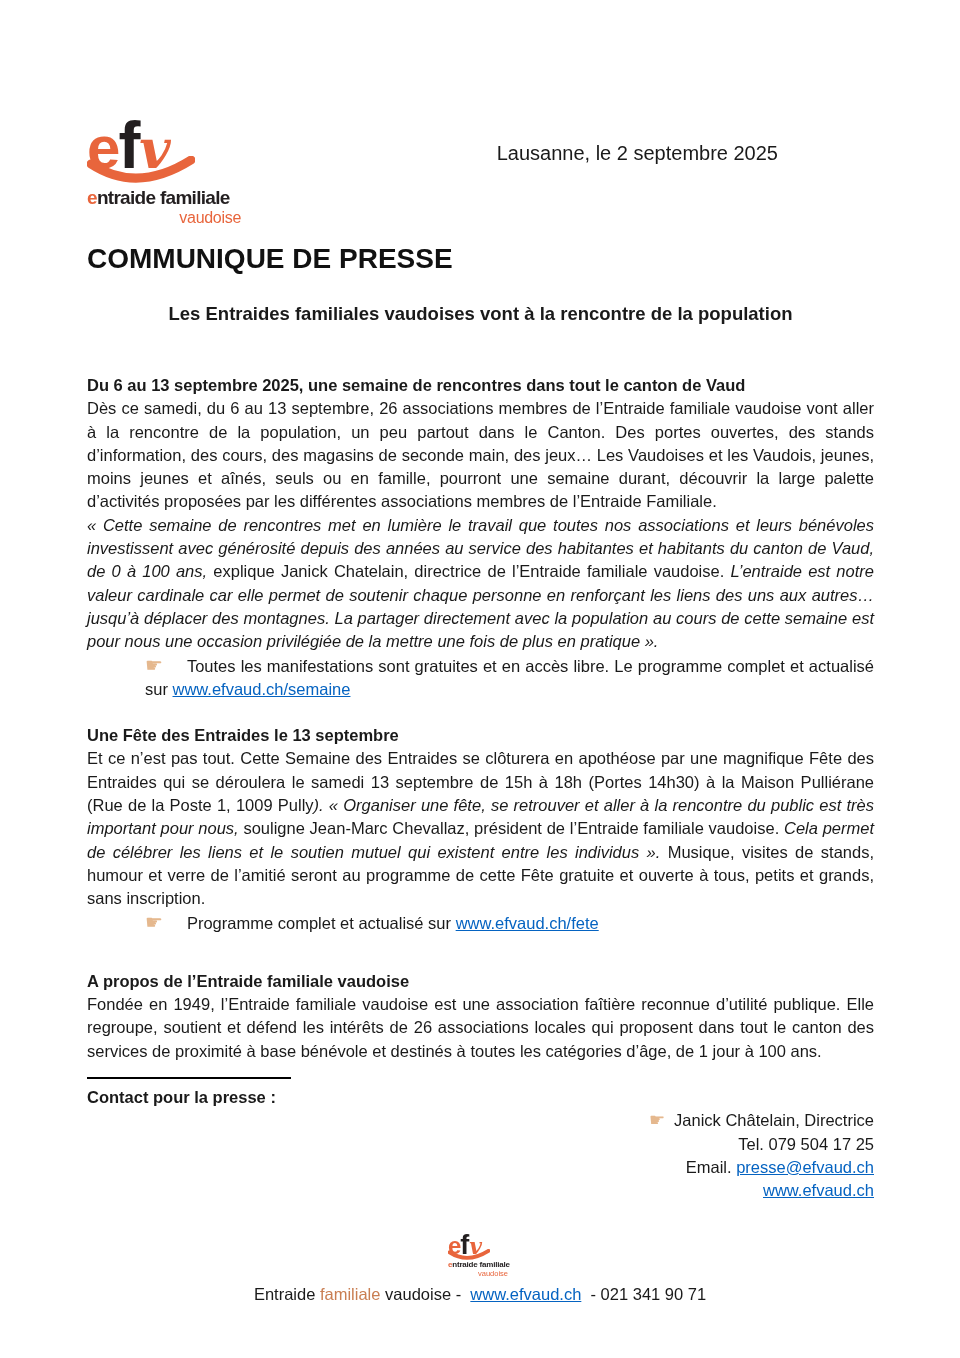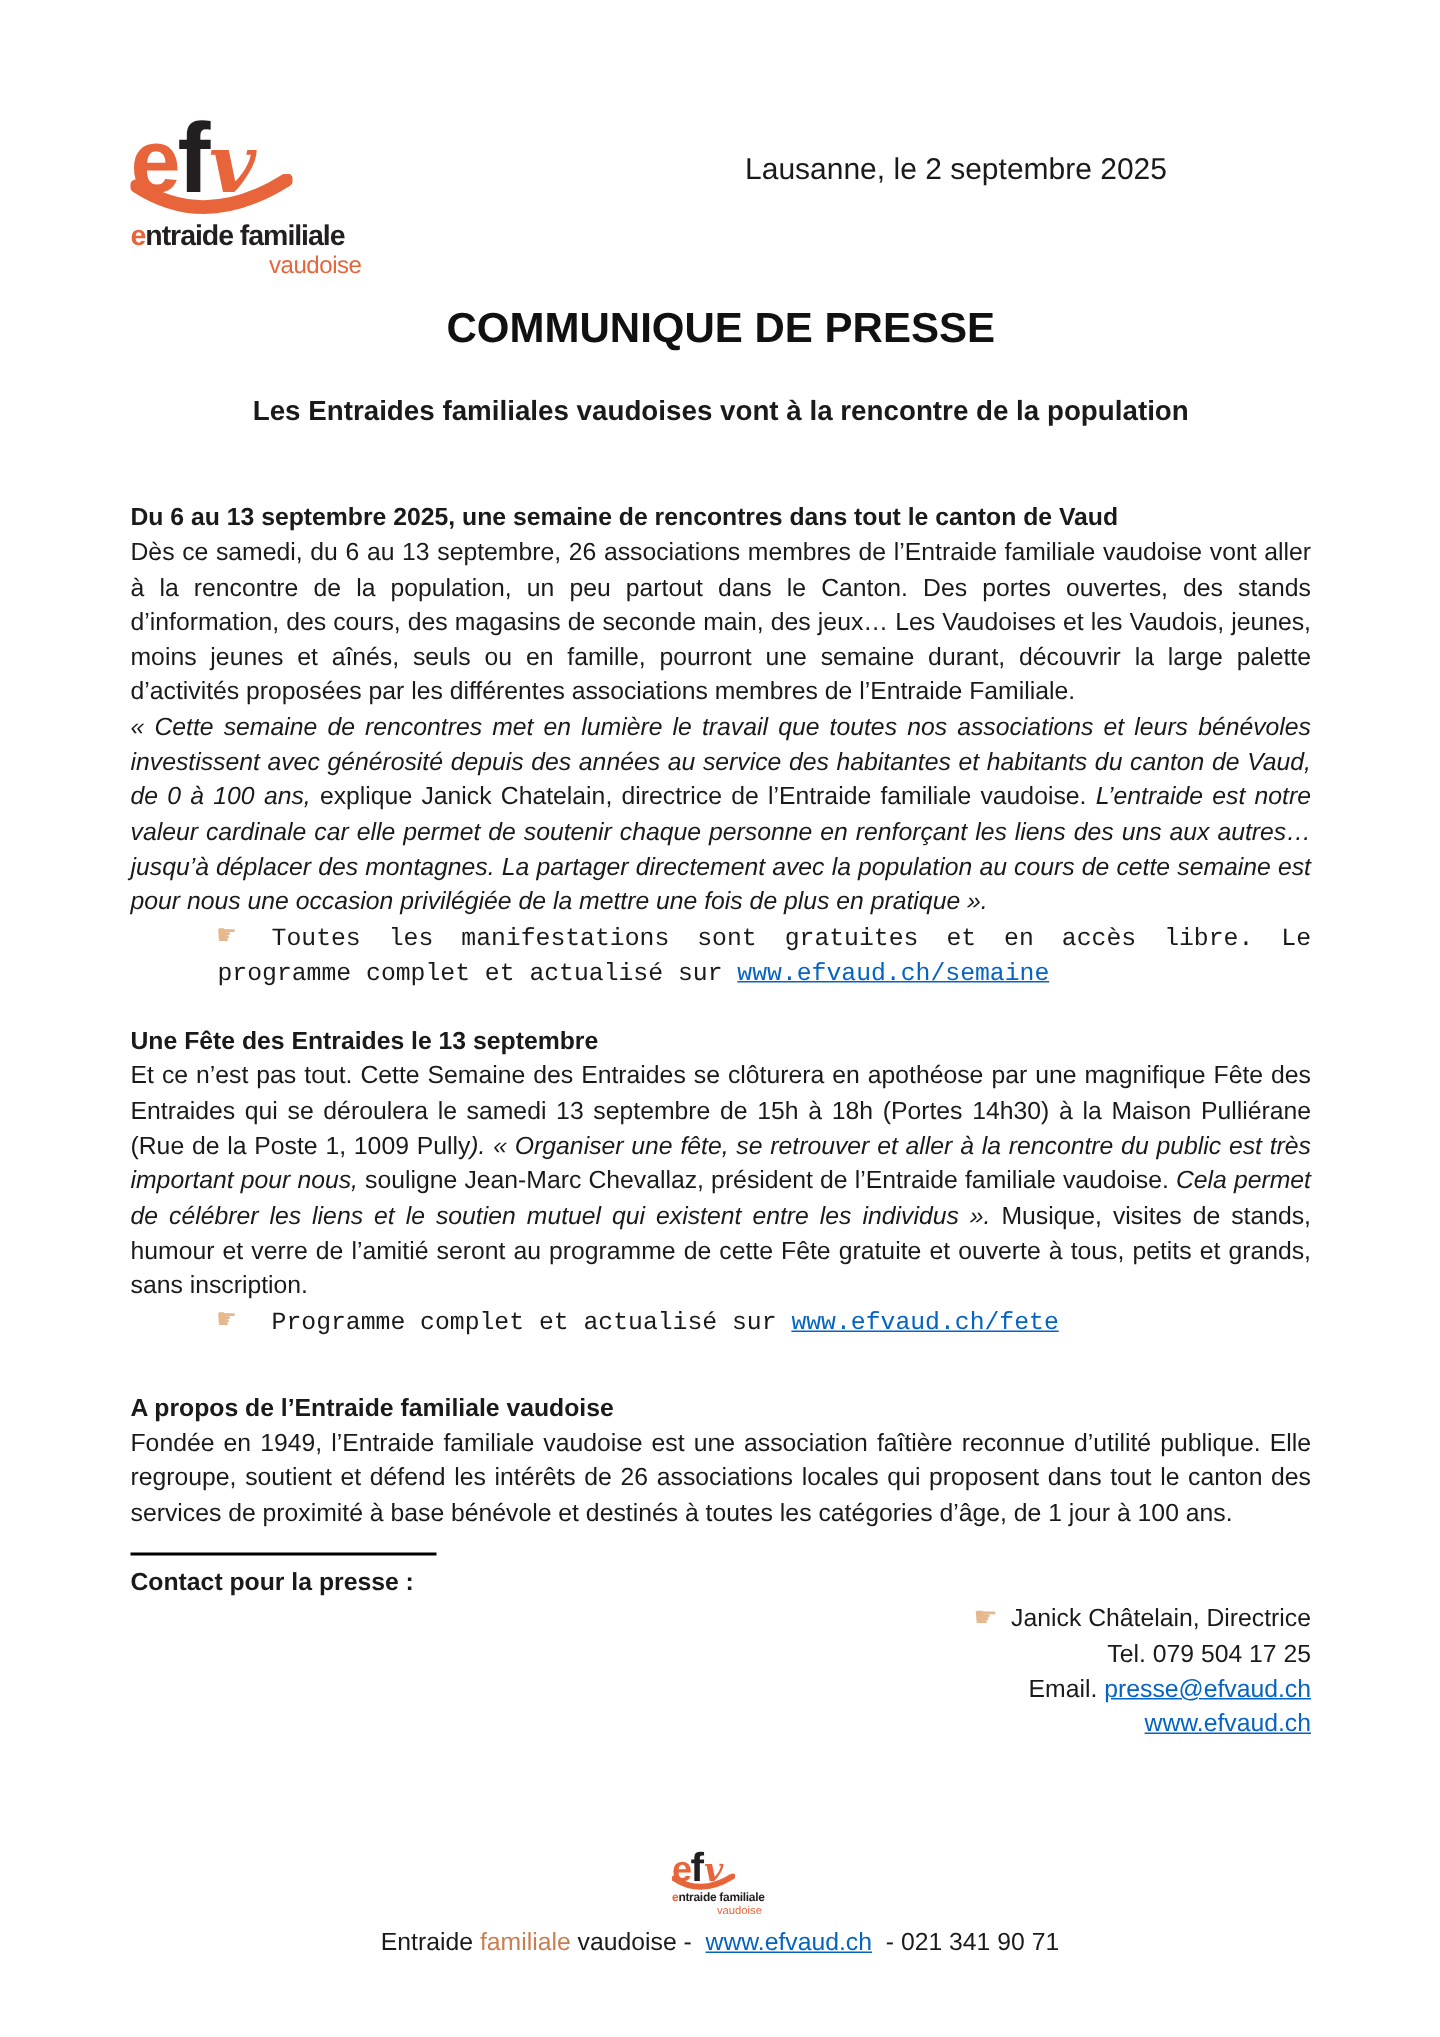--- a/index.html
+++ b/index.html
@@ -6,46 +6,46 @@
     --c-orange:#E8653C;
     --c-link:#0563C1;
     --c-tan:#E5B88E;
     --c-footer_orange:#C97E52;
     --c-text:#1A1A1A;
     --c-logo_black:#231F20;
   }
   html,body{margin:0;padding:0;background:#ffffff;}
   .page{
     width:960px;height:1358px;box-sizing:border-box;position:relative;
-    padding:72px 86px 0 87px;background:#ffffff;overflow:hidden;
+    padding:112px 86px 0 87px;background:#ffffff;overflow:hidden;
     font-family:"Liberation Sans",sans-serif;color:var(--c-text);
   }
   
   .header{display:flex;justify-content:space-between;align-items:flex-start;}
   .logo{width:160px;}
   .logo-letters{position:relative;height:72px;white-space:nowrap;line-height:1;}
   .l-e{font-size:60px;font-weight:bold;color:var(--c-orange);letter-spacing:-2px;}
   .l-f{font-size:66px;font-weight:bold;color:var(--c-logo_black);letter-spacing:-1px;}
   .l-v{font-size:54px;font-weight:bold;font-style:italic;font-family:"DejaVu Serif",serif;color:var(--c-orange);}
   .swoosh{position:absolute;left:0;top:44px;}
   .logo-tag1{font-size:19px;font-weight:bold;color:var(--c-logo_black);letter-spacing:-0.7px;line-height:22px;margin-top:3px;}
   .logo-tag1 .accent{color:var(--c-orange);}
   .logo-tag2{font-size:16px;color:var(--c-orange);text-align:right;letter-spacing:-0.3px;line-height:18px;padding-right:6px;}
   .dateline{margin-top:30px;margin-right:96px;font-size:20px;}
   
-  .title{text-align:center;font-size:28px;font-weight:bold;color:#111;margin:16px 0 16px;}
+  .title{font-size:28px;font-weight:bold;color:#111;margin:16px 0 16px;}
   .subtitle{text-align:center;font-size:18.5px;font-weight:bold;margin:28px 0 0;}
   
   .bodytext{margin-top:49px;font-size:16.5px;line-height:23.3px;}
   .sec-heading{font-weight:bold;}
   .para{text-align:justify;}
   .i{font-style:italic;}
   .seg-orange{color:var(--c-footer_orange);}
   a.link{color:var(--c-link);text-decoration:underline;cursor:pointer;}
-  .bullet{margin-left:58px;text-align:justify;font-family:Liberation Mono, monospace;}
+  .bullet{margin-left:58px;text-align:justify;}
   .finger{color:var(--c-tan);font-size:20px;margin-right:24px;font-style:normal;}
   .sec2{margin-top:23px;}
   .sec3{margin-top:35px;}
   
   .contact-rule{width:204px;border:none;border-top:2.5px solid #000;margin:14px 0 7px;}
   .contact-heading{font-weight:bold;}
   .contact-line{line-height:23.3px;text-align:right;}
   .finger-sm{color:var(--c-tan);font-size:18px;margin-right:9px;}
   .contact-indent{margin-left:28px;}
   

